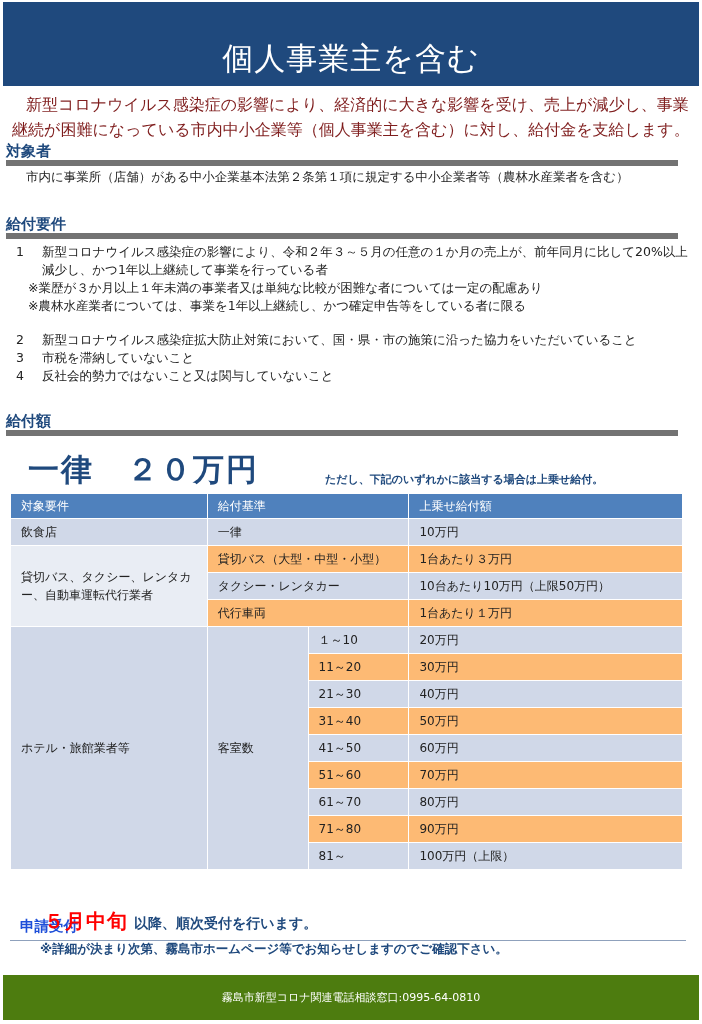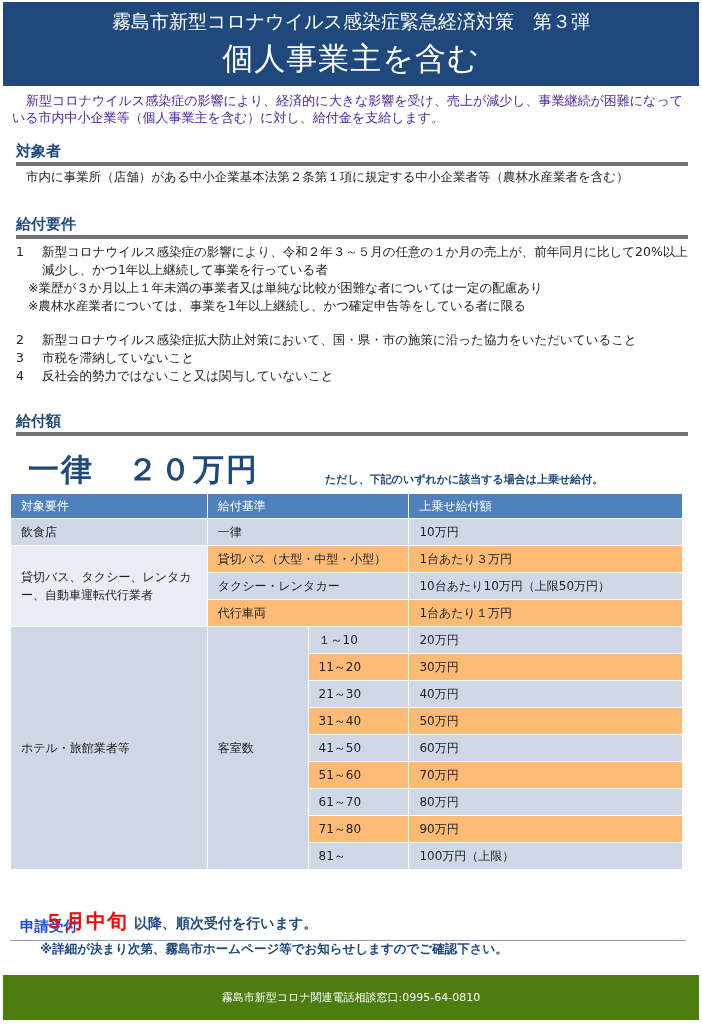--- a/index.html
+++ b/index.html
@@ -8,27 +8,27 @@
 
   .title-banner {
     position: absolute; left: 3px; top: 2px; width: 696px; height: 84px;
     background: #1f497d; color: #ffffff; text-align: center;
   }
   .title-banner .sub { position: absolute; top: 7px; left: 0; right: 0; font-size: 19px; letter-spacing: 0px; }
   .title-banner .main { position: absolute; top: 36px; left: 0; right: 0; font-size: 31px; letter-spacing: 1px; }
 
   .intro {
     position: absolute; left: 12px; top: 92px; width: 680px;
-    font-size: 13px; line-height: 17px; text-indent: 14px; color: #4c1d95;
+    font-size: 16px; line-height: 25px; text-indent: 14px; color: #7f1d1d;
   }
 
   .section-head {
-    position: absolute; left: 16px; width: 672px;
+    position: absolute; left: 6px; width: 672px;
     font-size: 15px; font-weight: bold; color: #1f497d;
-    border-bottom: 4px solid #737373; padding-bottom: 2px; height: 24px;
+    border-bottom: 6px solid #737373; padding-bottom: 2px; height: 24px;
   }
 
   .para {
     position: absolute; left: 12px; width: 680px; font-size: 12.5px; line-height: 18px; text-indent: 14px;
   }
 
   .req-list { position: absolute; left: 16px; width: 680px; font-size: 12.5px; line-height: 18px; }
   .req-item { display: flex; }
   .req-num { width: 26px; flex: 0 0 26px; }
   .req-text { flex: 1; }
@@ -69,21 +69,20 @@
 
   .footer-banner {
     position: absolute; left: 3px; top: 975px; width: 696px; height: 45px;
     background: #4d7c0f; color: #fff; text-align: center; font-size: 11px; line-height: 45px;
   }
 </style>
 </head>
 <body>
 
 <div class="title-banner">
-  <div class="sub">霧島市新型コロナウイルス感染症緊急経済対策　第３弾</div>
   <div class="main">個人事業主を含む</div>
 </div>
 
 <div class="intro">新型コロナウイルス感染症の影響により、経済的に大きな影響を受け、売上が減少し、事業継続が困難になっている市内中小企業等（個人事業主を含む）に対し、給付金を支給します。</div>
 
 <div class="section-head" style="top:142px;">対象者</div>
 <div class="para" style="top:168px;">市内に事業所（店舗）がある中小企業基本法第２条第１項に規定する中小企業者等（農林水産業者を含む）</div>
 
 <div class="section-head" style="top:215px;">給付要件</div>
 <div class="req-list" style="top:243px;">

